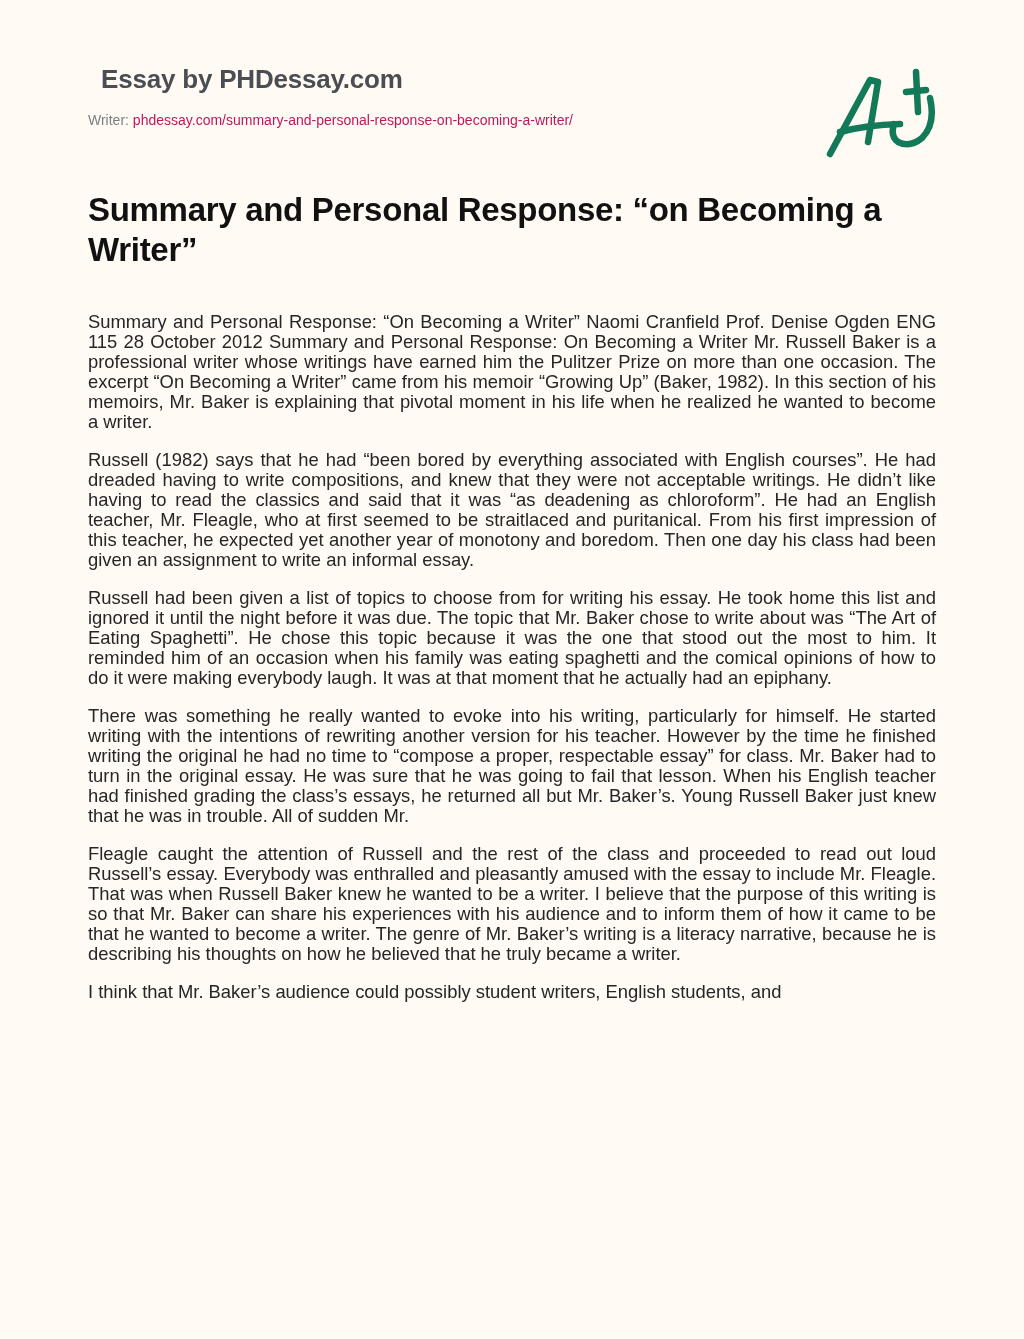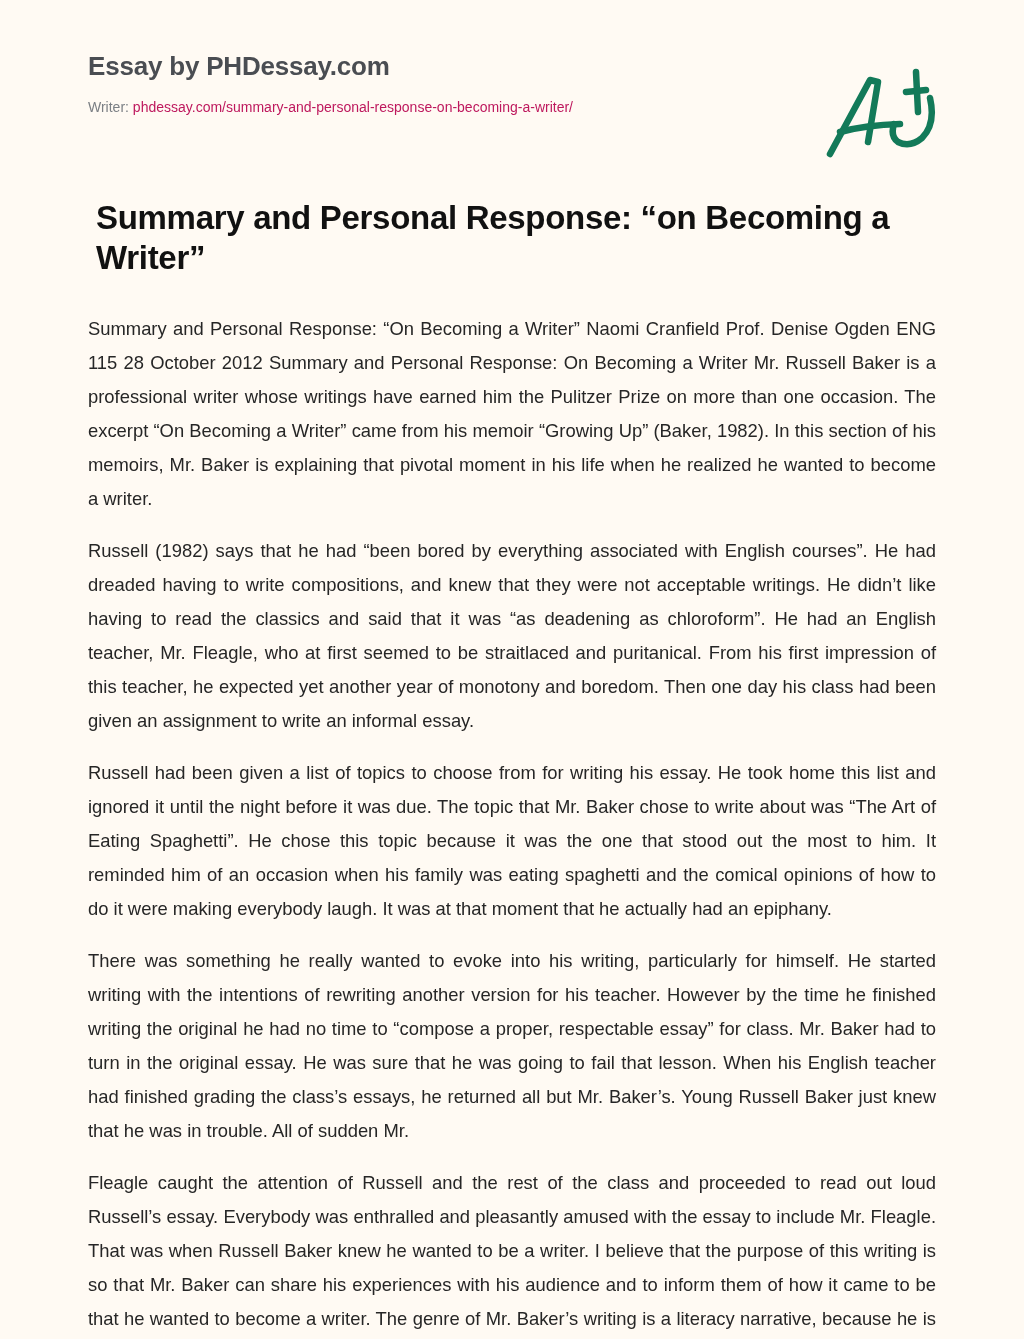--- a/index.html
+++ b/index.html
@@ -20,21 +20,21 @@
       left: 88px;
       top: 48px;
       width: 640px;
     }
     .brand {
       font-size: 26px;
       font-weight: bold;
       color: #4a4d52;
       letter-spacing: -0.2px;
       line-height: 36px;
-      margin: 0;
+      margin: 13px;
     }
     .source {
       margin-top: 14px;
       font-size: 14px;
       line-height: 18px;
       color: #7b7f84;
     }
     .source a {
       color: #be185d;
       text-decoration: none;
@@ -44,37 +44,37 @@
       left: 818px;
       top: 62px;
       width: 120px;
       height: 100px;
     }
     .title {
       position: absolute;
       left: 88px;
       top: 190px;
       width: 860px;
-      margin: 8px;
+      margin: 0;
       font-size: 33px;
       line-height: 40px;
       font-weight: bold;
       color: #111111;
       letter-spacing: -0.3px;
     }
     .article {
       position: absolute;
       left: 88px;
       top: 312px;
       width: 848px;
     }
     .article p {
       margin: 0 0 18px 0;
       font-size: 18.4px;
-      line-height: 34px;
+      line-height: 20px;
       text-align: justify;
       color: #262626;
     }
   </style>
 </head>
 <body>
 
 <div class="header">
   <h2 class="brand">Essay by PHDessay.com</h2>
   <div class="source">
@@ -94,13 +94,14 @@
 </div>
 
 <h1 class="title">Summary and Personal Response: “on Becoming a Writer”</h1>
 
 <div class="article">
   <p>Summary and Personal Response: “On Becoming a Writer” Naomi Cranfield Prof. Denise Ogden ENG 115 28 October 2012 Summary and Personal Response: On Becoming a Writer Mr. Russell Baker is a professional writer whose writings have earned him the Pulitzer Prize on more than one occasion. The excerpt “On Becoming a Writer” came from his memoir “Growing Up” (Baker, 1982). In this section of his memoirs, Mr. Baker is explaining that pivotal moment in his life when he realized he wanted to become a writer.</p>
   <p>Russell (1982) says that he had “been bored by everything associated with English courses”. He had dreaded having to write compositions, and knew that they were not acceptable writings. He didn’t like having to read the classics and said that it was “as deadening as chloroform”. He had an English teacher, Mr. Fleagle, who at first seemed to be straitlaced and puritanical. From his first impression of this teacher, he expected yet another year of monotony and boredom. Then one day his class had been given an assignment to write an informal essay.</p>
   <p>Russell had been given a list of topics to choose from for writing his essay. He took home this list and ignored it until the night before it was due. The topic that Mr. Baker chose to write about was “The Art of Eating Spaghetti”. He chose this topic because it was the one that stood out the most to him. It reminded him of an occasion when his family was eating spaghetti and the comical opinions of how to do it were making everybody laugh. It was at that moment that he actually had an epiphany.</p>
   <p>There was something he really wanted to evoke into his writing, particularly for himself. He started writing with the intentions of rewriting another version for his teacher. However by the time he finished writing the original he had no time to “compose a proper, respectable essay” for class. Mr. Baker had to turn in the original essay. He was sure that he was going to fail that lesson. When his English teacher had finished grading the class’s essays, he returned all but Mr. Baker’s. Young Russell Baker just knew that he was in trouble. All of sudden Mr.</p>
   <p>Fleagle caught the attention of Russell and the rest of the class and proceeded to read out loud Russell’s essay. Everybody was enthralled and pleasantly amused with the essay to include Mr. Fleagle. That was when Russell Baker knew he wanted to be a writer. I believe that the purpose of this writing is so that Mr. Baker can share his experiences with his audience and to inform them of how it came to be that he wanted to become a writer. The genre of Mr. Baker’s writing is a literacy narrative, because he is describing his thoughts on how he believed that he truly became a writer.</p>
+  <p>I think that Mr. Baker’s audience could possibly student writers, English students, and</p>
 </div>
 
 </body></html>

